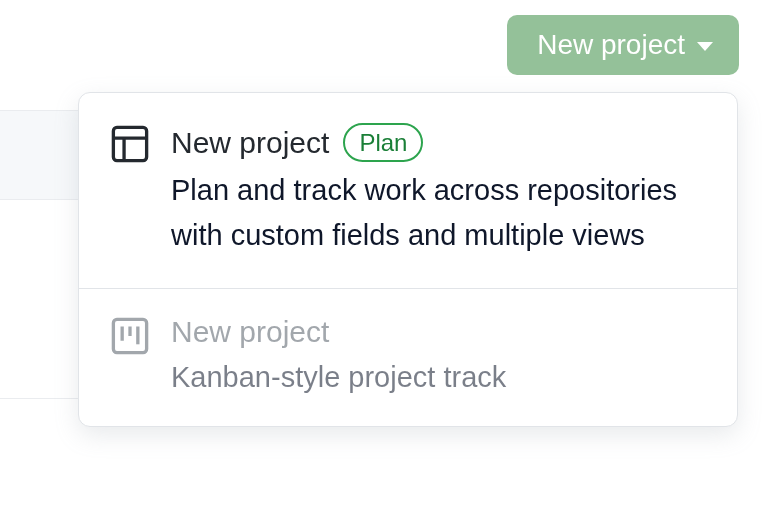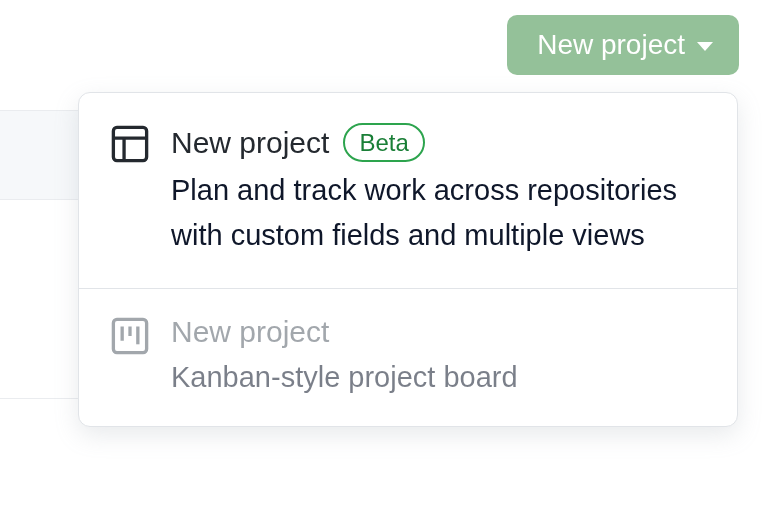--- a/index.html
+++ b/index.html
@@ -138,36 +138,36 @@
     <div class="item-icon">
       <svg viewBox="0 0 16 16" width="38" height="38" fill="none" stroke="#24292f" stroke-width="1.4">
         <rect x="1" y="1" width="14" height="14" rx="1.5"></rect>
         <line x1="1" y1="5.5" x2="15" y2="5.5"></line>
         <line x1="5.5" y1="5.5" x2="5.5" y2="15"></line>
       </svg>
     </div>
     <div class="item-content">
       <div class="item-title-row">
         <span class="item-title">New project</span>
-        <span class="badge">Beta</span>
+        <span class="badge">Plan</span>
       </div>
       <div class="item-desc">Plan and track work across repositories with custom fields and multiple views</div>
     </div>
   </div>
 
   <div class="dropdown-item faded">
     <div class="item-icon">
       <svg viewBox="0 0 16 16" width="38" height="38" fill="none" stroke="#57606a" stroke-width="1.4">
         <rect x="1" y="1" width="14" height="14" rx="1.5"></rect>
         <line x1="4.7" y1="4" x2="4.7" y2="10"></line>
         <line x1="8" y1="4" x2="8" y2="8"></line>
         <line x1="11.3" y1="4" x2="11.3" y2="11.5"></line>
       </svg>
     </div>
     <div class="item-content">
       <div class="item-title-row">
         <span class="item-title">New project</span>
       </div>
-      <div class="item-desc">Kanban-style project board</div>
+      <div class="item-desc">Kanban-style project track</div>
     </div>
   </div>
 
 </div>
 
 </body></html>

